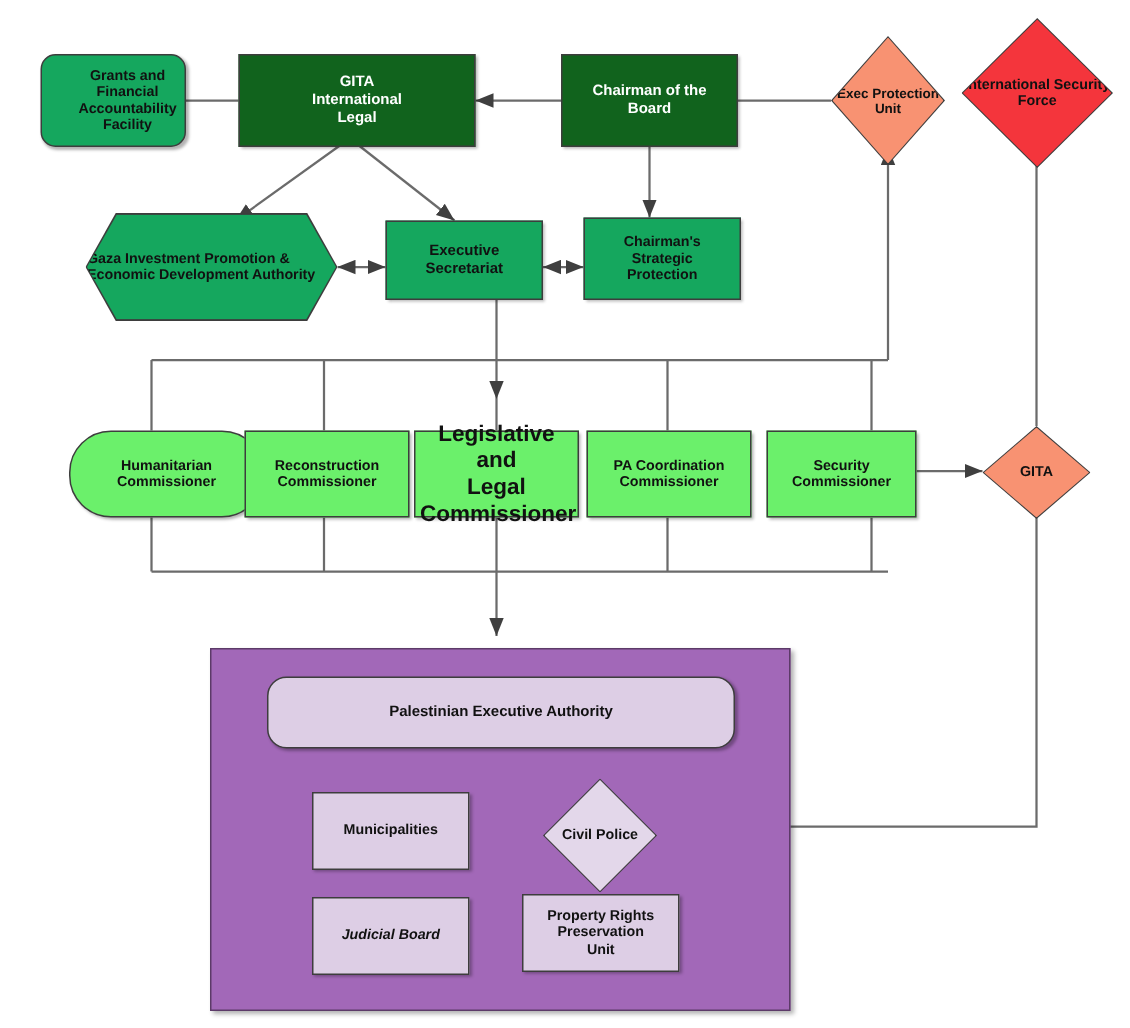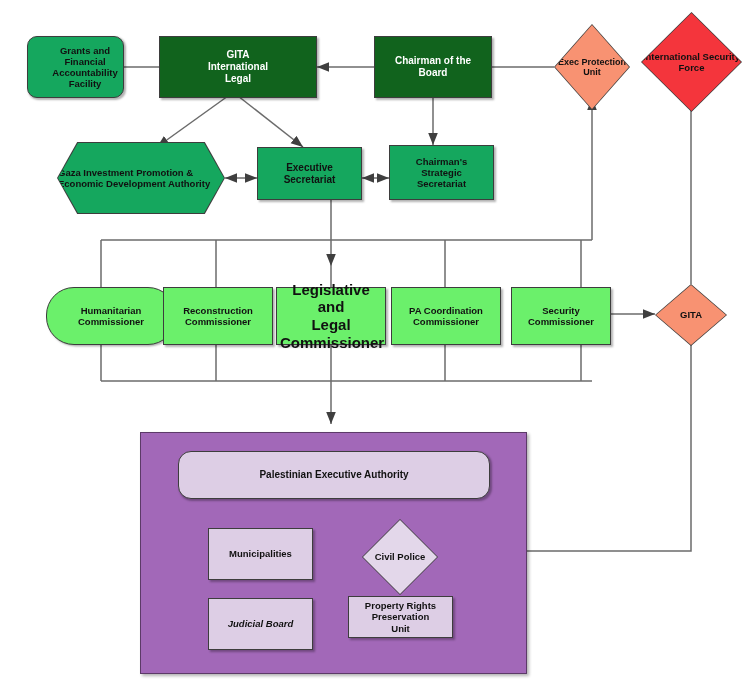--- a/index.html
+++ b/index.html
@@ -232,21 +232,21 @@
   </div>
 
   <div class="node rect midgreen" style="left:257px; top:147px; width:105px; height:53px; font-size:10px;">
     <span class="lbl">Executive
 Secretariat</span>
   </div>
 
   <div class="node rect midgreen" style="left:389px; top:145px; width:105px; height:55px; font-size:9.5px;">
     <span class="lbl">Chairman's
 Strategic
-Secretariat</span>
+Protection</span>
   </div>
 
   <div class="node rect litegreen" style="left:46px; top:287px; width:130px; height:58px; font-size:9.5px;border-radius:28px;">
     <span class="lbl">Humanitarian
 Commissioner</span>
   </div>
 
   <div class="node rect litegreen" style="left:163px; top:287px; width:110px; height:58px; font-size:9.5px;">
     <span class="lbl">Reconstruction
 Commissioner</span>
@@ -290,21 +290,21 @@
     </div>
 
     <div class="dia-wrap" style="left:221px; top:86px; width:76px; height:76px;">
       <div class="dia-outline"></div>
       <div class="dia-inner fill-lav" style="font-size:9.5px;">
         <span class="lbl">Civil
 Police</span>
       </div>
     </div>
 
-    <div class="node rect lavender" style="left:207px; top:163px; width:105px; height:42px; font-size:9.5px;">
+    <div class="node rect lavender" style="left:207px; top:163px; width:105px; height:52px; font-size:9.5px;">
       <span class="lbl">Property Rights
 Preservation
 Unit</span>
     </div>
 
   </div>
 
 </div>
 
 </body></html>

